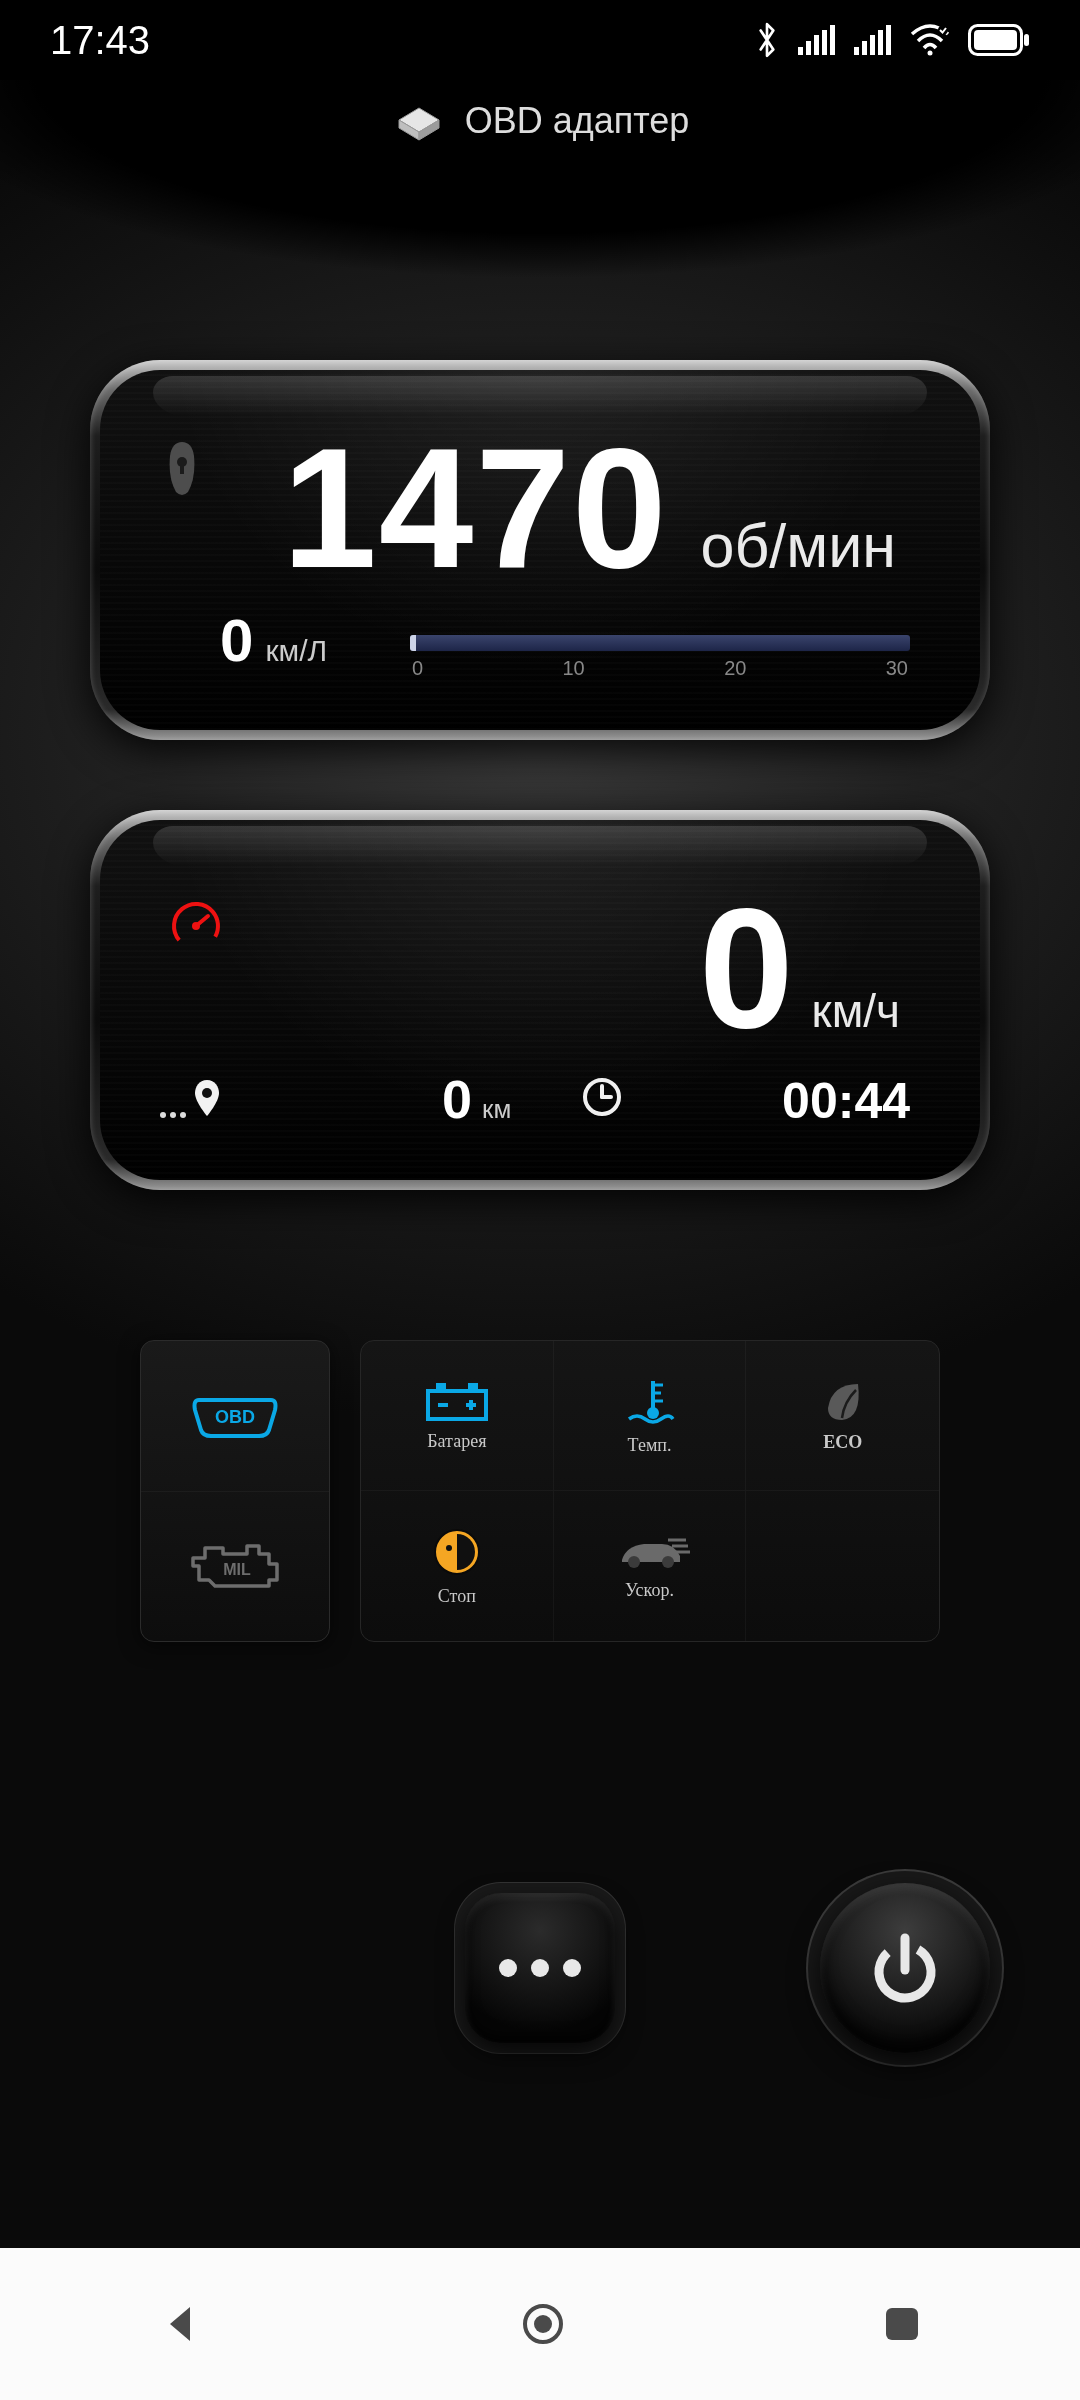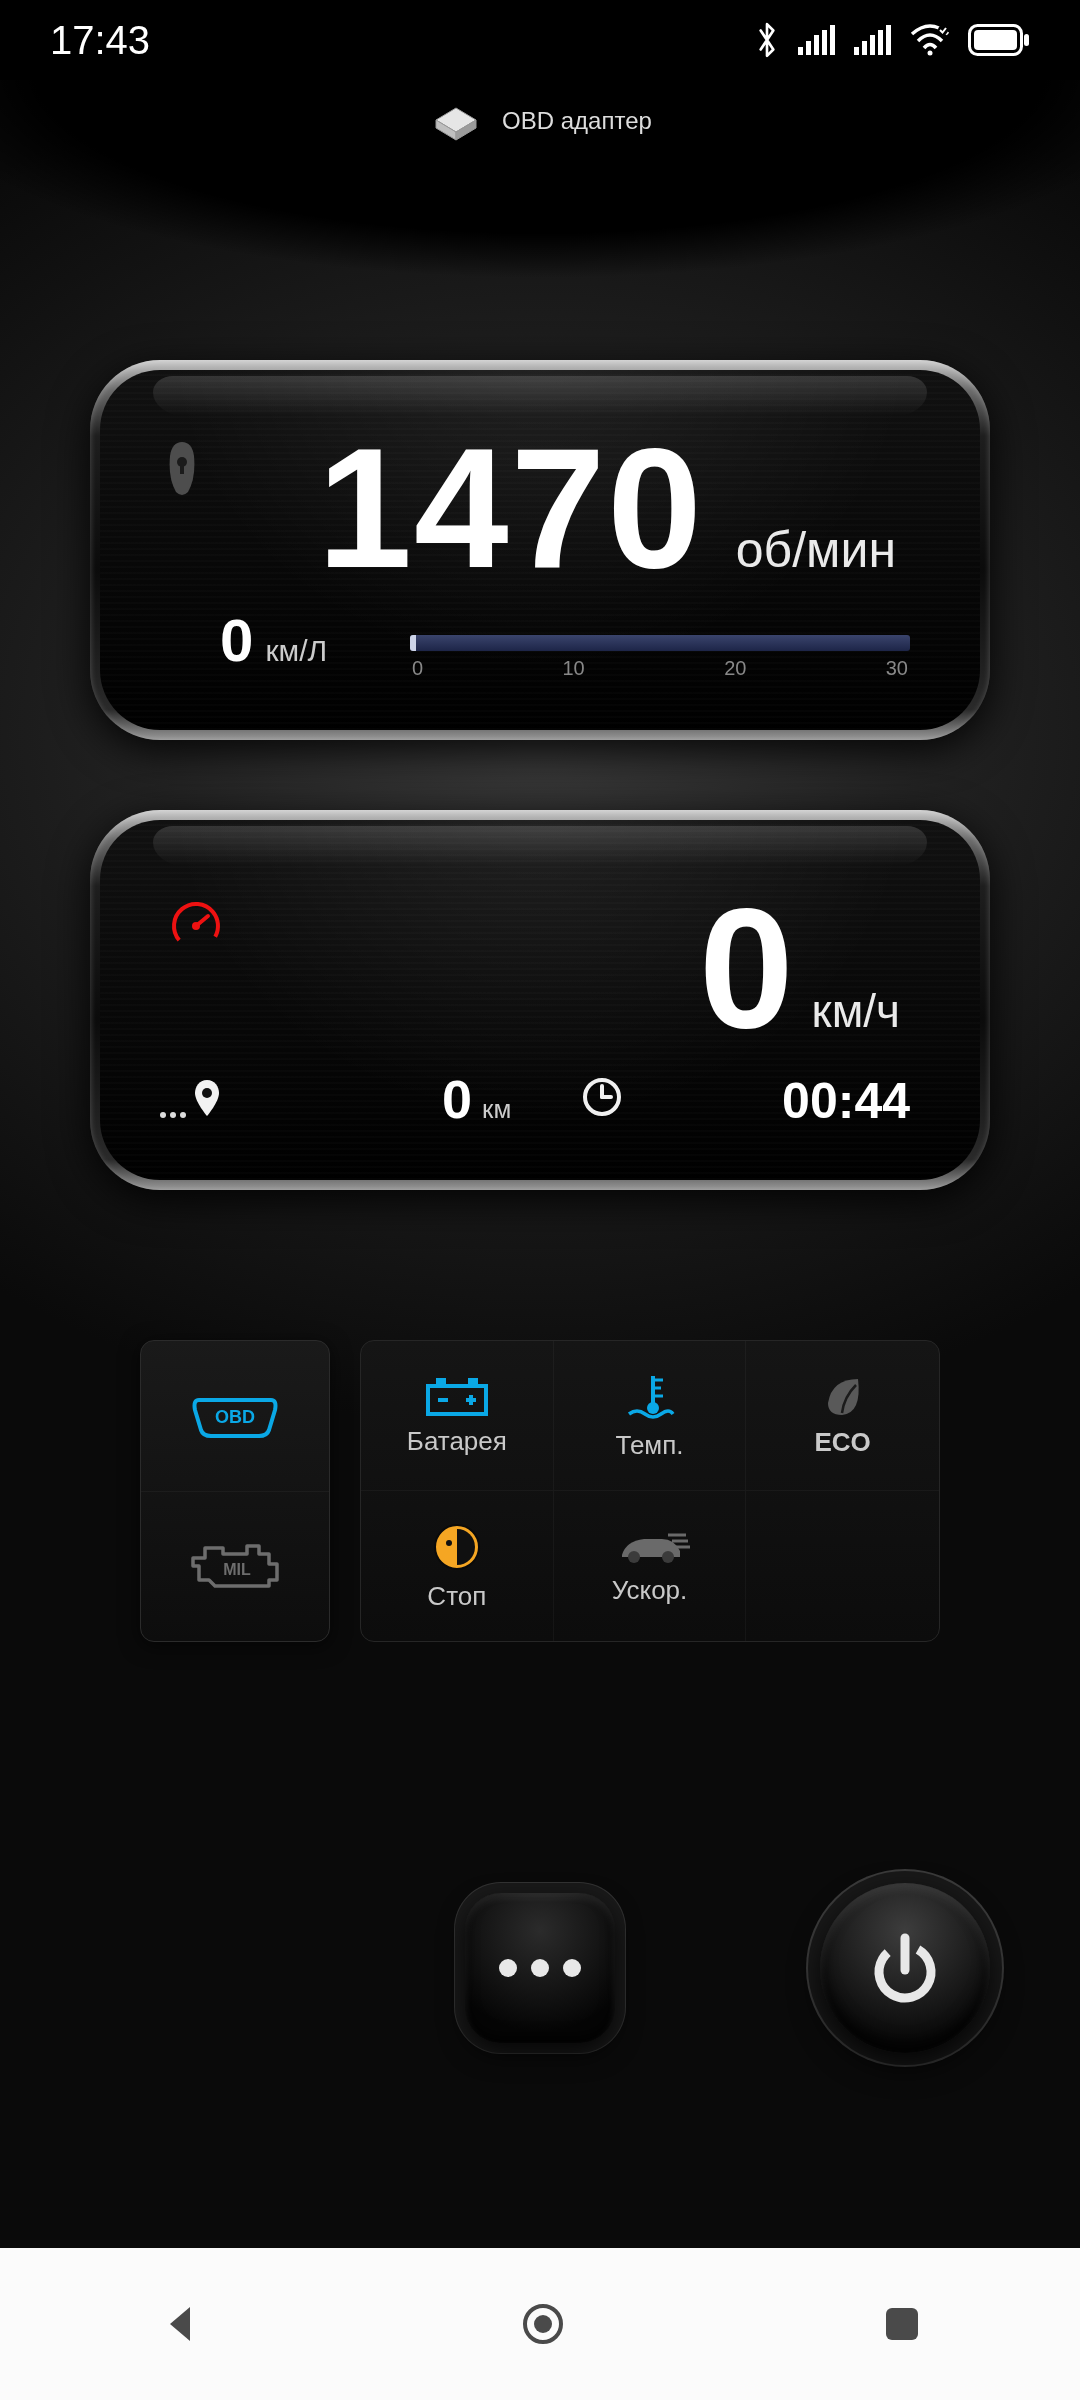--- a/index.html
+++ b/index.html
@@ -26,21 +26,21 @@
     position: relative; height: 110px; display: flex; align-items: flex-start; justify-content: center;
     padding-top: 20px;
   }
   .header-curve {
     position: absolute; top: -10px; left: 50%; transform: translateX(-50%);
     width: 1300px; height: 210px;
     background: radial-gradient(ellipse at 50% 0%, #000 0%, #000 55%, transparent 70%);
     border-bottom-left-radius: 50% 100%; border-bottom-right-radius: 50% 100%;
   }
   .header-label {
-    position: relative; display: flex; align-items: center; gap: 18px; color: #ddd; font-size: 24px;
+    position: relative; display: flex; align-items: center; gap: 18px; color: #ddd; font-size: 36px;
   }
 
   
   .panel-wrap {
     margin: 170px 90px 0; position: relative;
   }
   .panel {
     position: relative; border-radius: 70px; padding: 10px;
     background: linear-gradient(180deg,#cacaca 0%, #6b6b6b 8%, #1e1e1e 20%, #0b0b0b 55%, #2a2a2a 92%, #9a9a9a 100%);
     box-shadow: 0 10px 40px rgba(0,0,0,.9), inset 0 2px 6px rgba(255,255,255,.25);
@@ -57,21 +57,21 @@
     content:""; position:absolute; top:6px; left:6%; right:6%; height:40px;
     background: linear-gradient(180deg, rgba(255,255,255,.15), transparent);
     border-radius: 50px 50px 80px 80px / 40px 40px 60px 60px;
   }
   .panel-rpm { height: 380px; margin-bottom: 70px; }
   .panel-speed { height: 380px; }
 
   
   .rpm-value { position:absolute; right:84px; top:40px; display:flex; align-items:baseline; gap:32px; color:#fff;}
   .rpm-num { font-size: 170px; font-weight:700; letter-spacing:2px;}
-  .rpm-unit { font-size: 50px; color:#eaeaea; }
+  .rpm-unit { font-size: 61px; color:#eaeaea; }
   .fuel-eff { position:absolute; left:120px; bottom:55px; display:flex; align-items:baseline; gap:12px; color:#fff;}
   .fuel-num { font-size:60px; font-weight:700;}
   .fuel-unit { font-size:30px; color:#ccc;}
   .lock-icon { position:absolute; left:60px; top:70px; color:#555; }
 
   .scale { position:absolute; right:70px; bottom:50px; width:500px; }
   .scale-bar { height:16px; border-radius:3px; background: linear-gradient(180deg,#3a446c,#1d2548); position:relative; }
   .scale-bar::after{content:"";position:absolute;left:0;top:0;bottom:0;width:6px;background:#cdd4e8;border-radius:3px 0 0 3px;}
   .scale-ticks { display:flex; justify-content:space-between; font-size:20px; color:#888; margin-top:6px; padding:0 2px;}
 
@@ -96,21 +96,21 @@
     display:flex; flex-direction:column; box-shadow: 0 4px 20px rgba(0,0,0,.6);}
   .ind-left .cell { flex:1; display:flex; align-items:center; justify-content:center;}
   .ind-left .cell + .cell{border-top:1px solid rgba(255,255,255,.04);}
   .ind-right { flex:1; background: linear-gradient(180deg,#151515,#0c0c0c); border:1px solid #262626; border-radius:14px;
     display:grid; grid-template-columns:repeat(3,1fr); grid-template-rows:repeat(2,1fr);}
   .ind-cell { display:flex; flex-direction:column; align-items:center; justify-content:center; gap:8px;
     border-right:1px solid rgba(255,255,255,.04); border-bottom:1px solid rgba(255,255,255,.04);
     padding:24px 0; height:150px;}
   .ind-cell:nth-child(3n){border-right:none;}
   .ind-cell:nth-child(n+4){border-bottom:none;}
-  .ind-label{font-size:26px;color:#c9c9c9;}
+  .ind-label{font-size:18px;color:#c9c9c9;font-family:Liberation Serif, serif;}
 
   
   .bottom-btns { position:absolute; left:0; right:0; bottom:180px; height:200px;}
   .btn-more {
     position:absolute; left:50%; top:50%; transform:translate(-50%,-50%);
     width:150px; height:150px; border-radius:36px;
     background: radial-gradient(circle at 50% 25%, #2b2b2b, #050505 75%);
     box-shadow: inset 0 4px 8px rgba(255,255,255,.1), inset 0 -6px 14px rgba(0,0,0,.9), 0 10px 26px rgba(0,0,0,.8), 0 0 0 10px #1a1a1a, 0 0 0 11px #333;
     display:flex; align-items:center; justify-content:center; gap:14px;
   }

